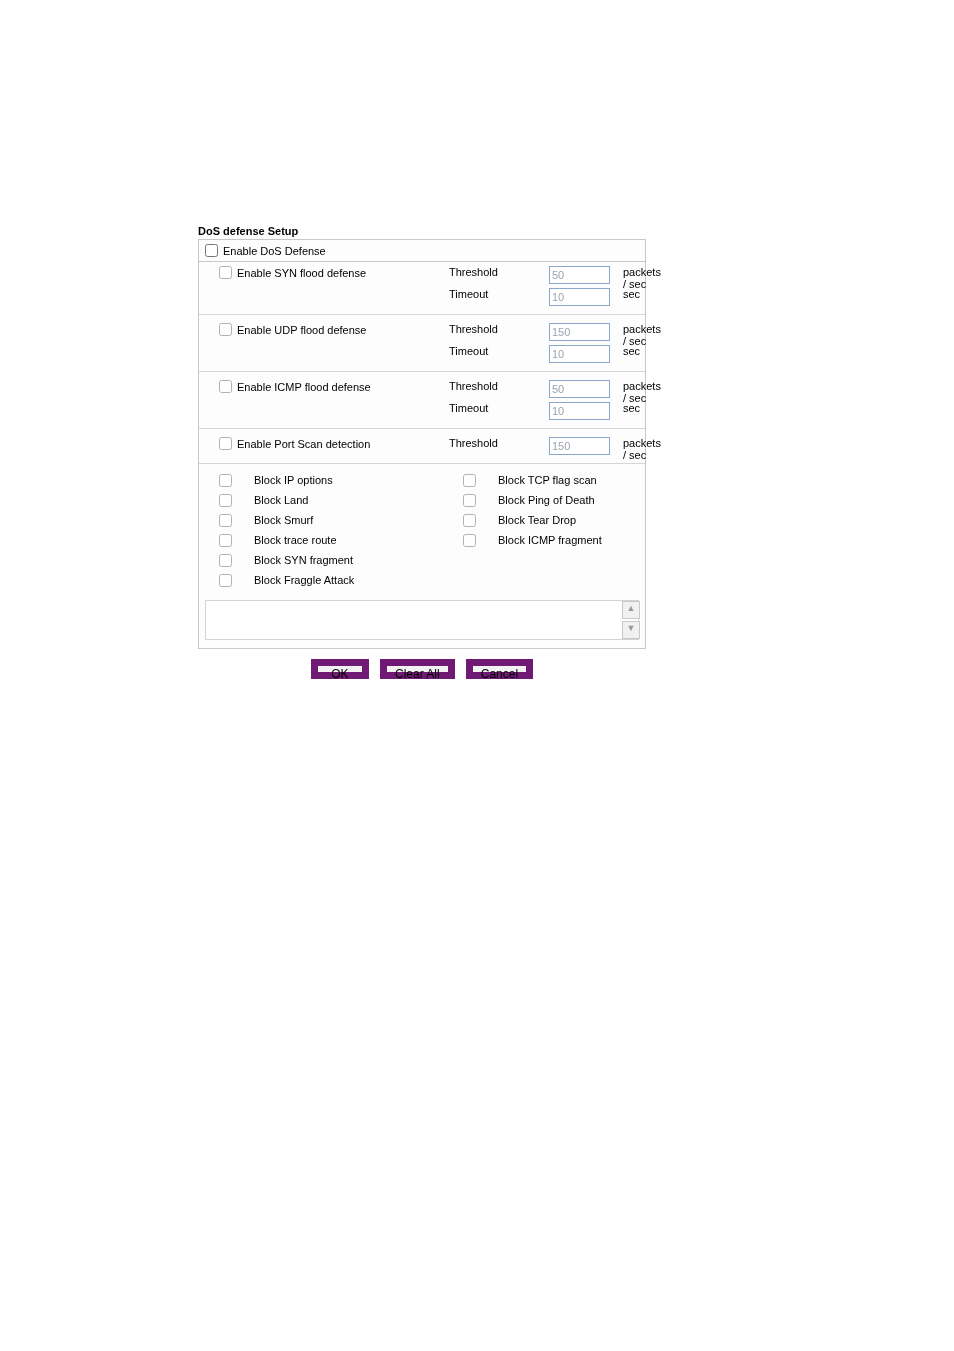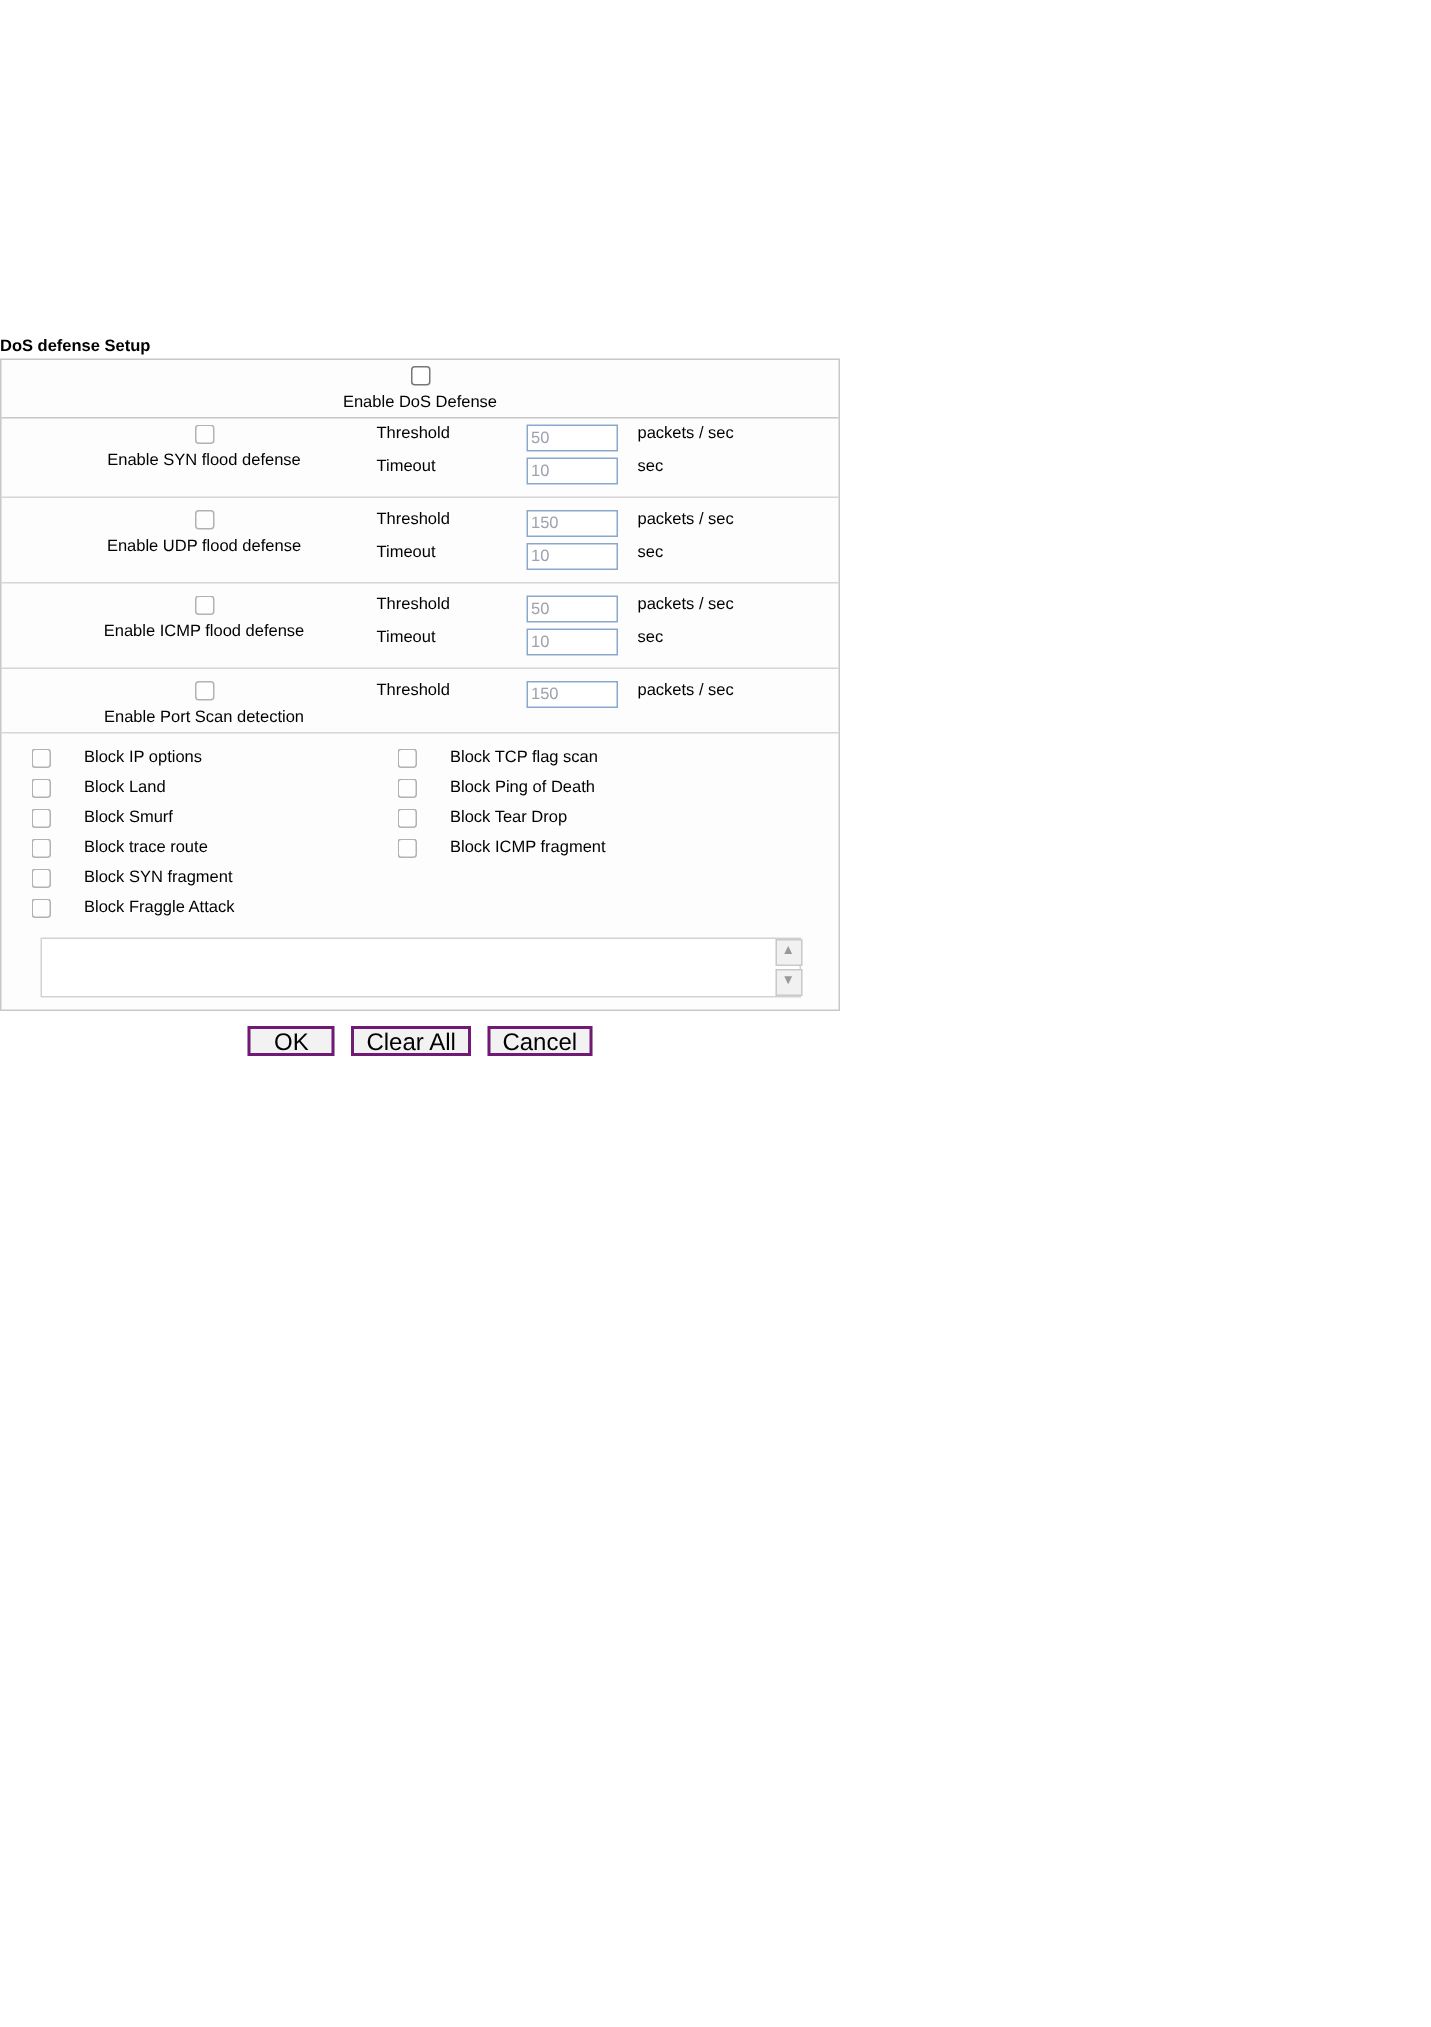--- a/index.html
+++ b/index.html
@@ -4,21 +4,22 @@
 <style>
   body {
     font-family: Verdana, Geneva, sans-serif;
     font-size: 11px;
     color: #000;
     background: #fff;
     margin: 0;
     padding: 0;
   }
   .page {
-    width: 560px;
+    width: 448px;
+    margin-left: 198px;
     margin-top: 225px;
   }
   .title {
     font-weight: bold;
     margin-bottom: 2px;
   }
   .panel {
     border: 1px solid #c8c8c8;
     background: #fdfdfd;
     padding-bottom: 8px;
@@ -33,21 +34,20 @@
     padding: 4px 6px 0 6px;
   }
   .divider {
     border-bottom: 1px solid #d6d6d6;
     margin: 4px 0;
   }
   .chk {
     display: flex;
     align-items: center;
     gap: 5px;
-    flex-direction: column;
   }
   .chk input[type="checkbox"].main-cb {
     width: 13px;
     height: 13px;
     margin:0;
   }
   .sub-cb {
     width: 13px;
     height: 13px;
     margin:0;
@@ -132,24 +132,24 @@
     color:#999;
     text-align:center;
     cursor:pointer;
   }
   .btn-row {
     text-align:center;
     margin-top:10px;
   }
   .btn {
     font-family: Verdana, sans-serif;
-    font-size:16px;
+    font-size:12px;
     min-width:58px;
     height:20px;
-    border:2px solid #701a75;
+    border:7px solid #701a75;
     background:#f2f2f2;
     cursor:pointer;
     margin: 0 4px;
     padding: 1px 8px;
   }
 </style>
 </head>
 <body>
 
 <div class="page">

